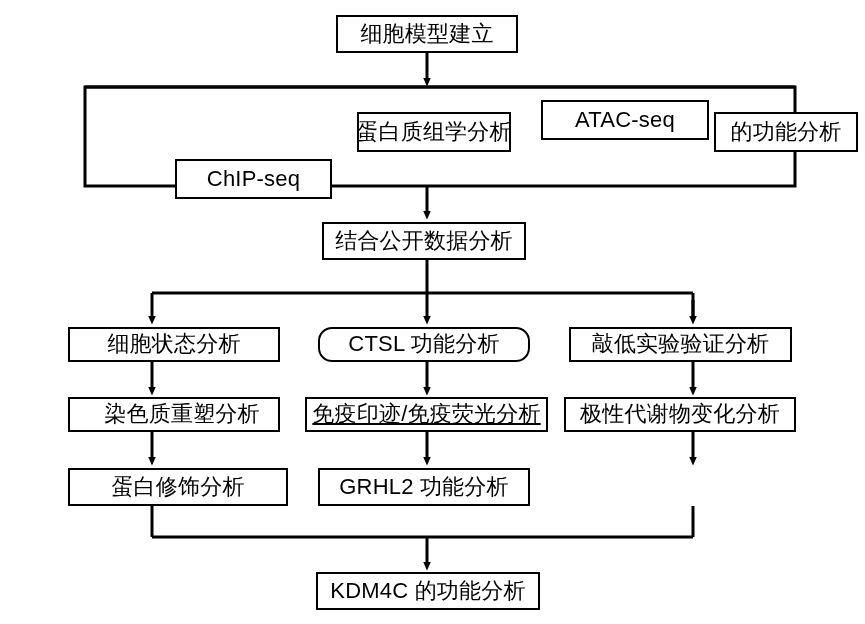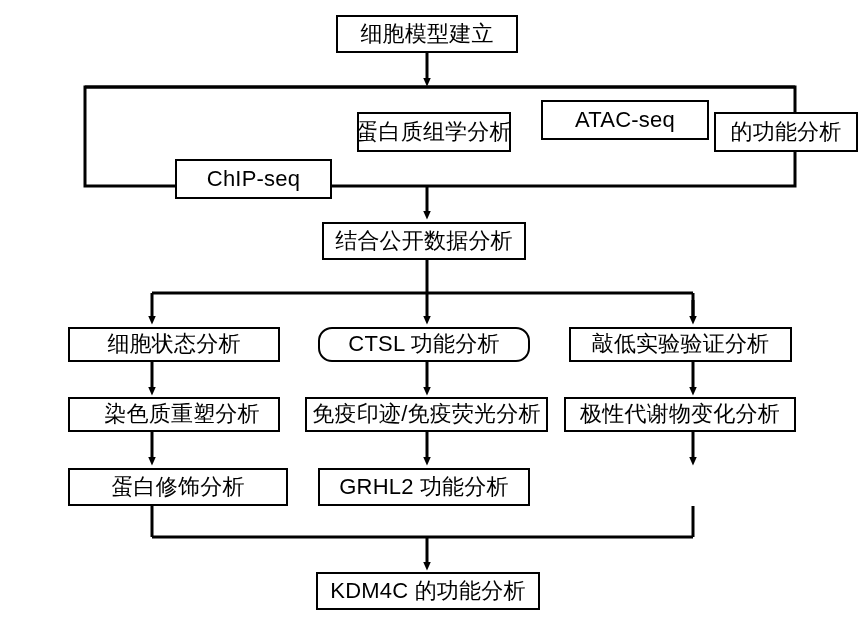--- a/index.html
+++ b/index.html
@@ -122,21 +122,21 @@
   </div>
 
   <div class="node-box" style="left:569px; top:327px; width:223px; height:35px;">
     <span class="node-label">敲低实验验证分析</span>
   </div>
 
   <div class="node-box" style="left:68px; top:397px; width:212px; height:35px;padding-left:16px;">
     <span class="node-label">染色质重塑分析</span>
   </div>
 
-  <div class="node-box" style="left:305px; top:397px; width:243px; height:35px;">
+  <div class="node-box" style="left:305px; top:397px; width:243px; height:35px;text-decoration:underline;">
     <span class="node-label">免疫印迹/免疫荧光分析</span>
   </div>
 
   <div class="node-box" style="left:564px; top:397px; width:232px; height:35px;align-items:center;">
     <span class="node-label">极性代谢物变化分析</span>
   </div>
 
   <div class="node-box" style="left:68px; top:468px; width:220px; height:38px;">
     <span class="node-label">蛋白修饰分析</span>
   </div>

